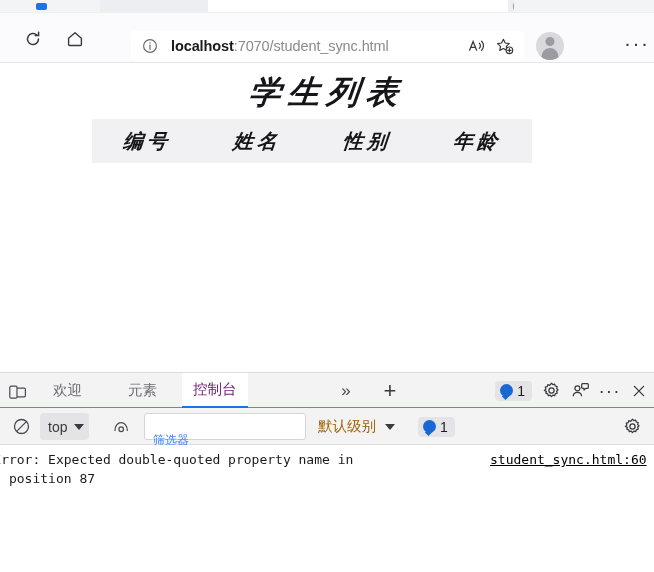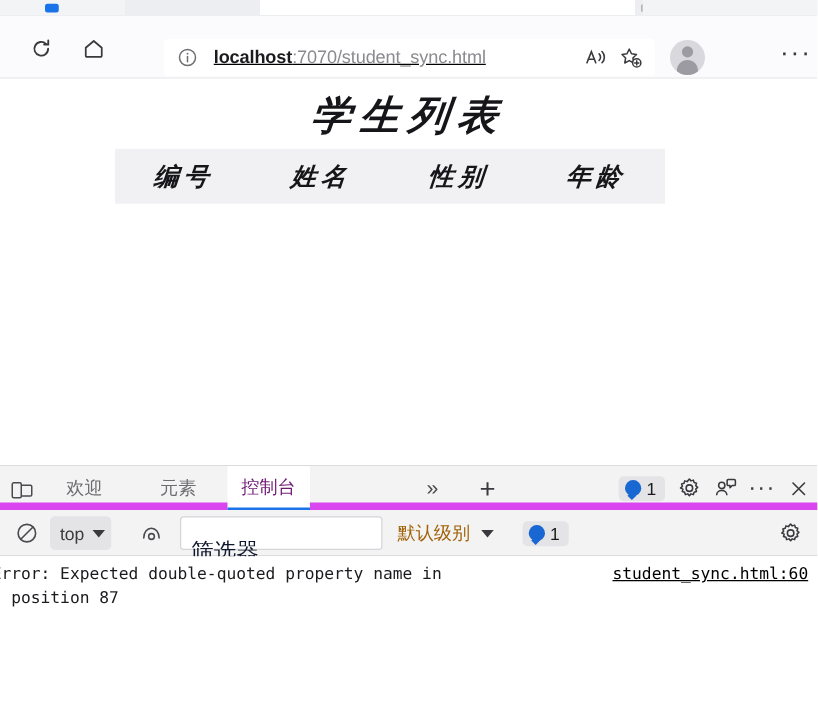--- a/index.html
+++ b/index.html
@@ -61,21 +61,20 @@
 
   .omnibox {
     position: absolute;
     left: 131px; top: 18px;
     width: 393px; height: 30px;
     background: #ffffff;
     border-radius: 4px;
     display: flex;
     align-items: center;
     cursor: text;
-    text-decoration: underline;
   }
   .info-ico {
     margin-left: 11px;
     width: 16px; height: 16px;
     flex: 0 0 auto;
   }
   .url-text {
     margin-left: 13px;
     font-size: 14.5px;
     color: #8a8a8f;
@@ -188,21 +187,21 @@
     width: 654px; height: 200px;
     background: #ffffff;
     border-top: 1px solid #dcdcdf;
     font-size: 12px;
   }
 
   .dt-tabbar {
     position: relative;
     height: 35px;
     background: #f3f3f4;
-    border-bottom: 6px solid #d946ef;
+    border-bottom: 1px solid #d946ef;
   }
   .dt-device {
     position: absolute;
     left: 6px; top: 7px;
     width: 22px; height: 22px;
     display: flex; align-items: center; justify-content: center;
     border-radius: 3px;
     cursor: pointer;
   }
   .dt-tab {
@@ -316,22 +315,22 @@
     left: 144px; top: 5px;
     width: 162px; height: 27px;
     background: #ffffff;
     border: 1px solid #d5d5d9;
     border-radius: 3px;
     display: flex; align-items: center;
     padding-left: 8px;
     cursor: text;
   }
   .filter-ph {
-    font-size: 18px;
-    color: #0f172a;
+    font-size: 12px;
+    color: #3b82f6;
     margin-top: 28px;
   }
 
   
   .console-body {
     position: relative;
     height: 126px;
     background: #ffffff;
     overflow: hidden;
   }

